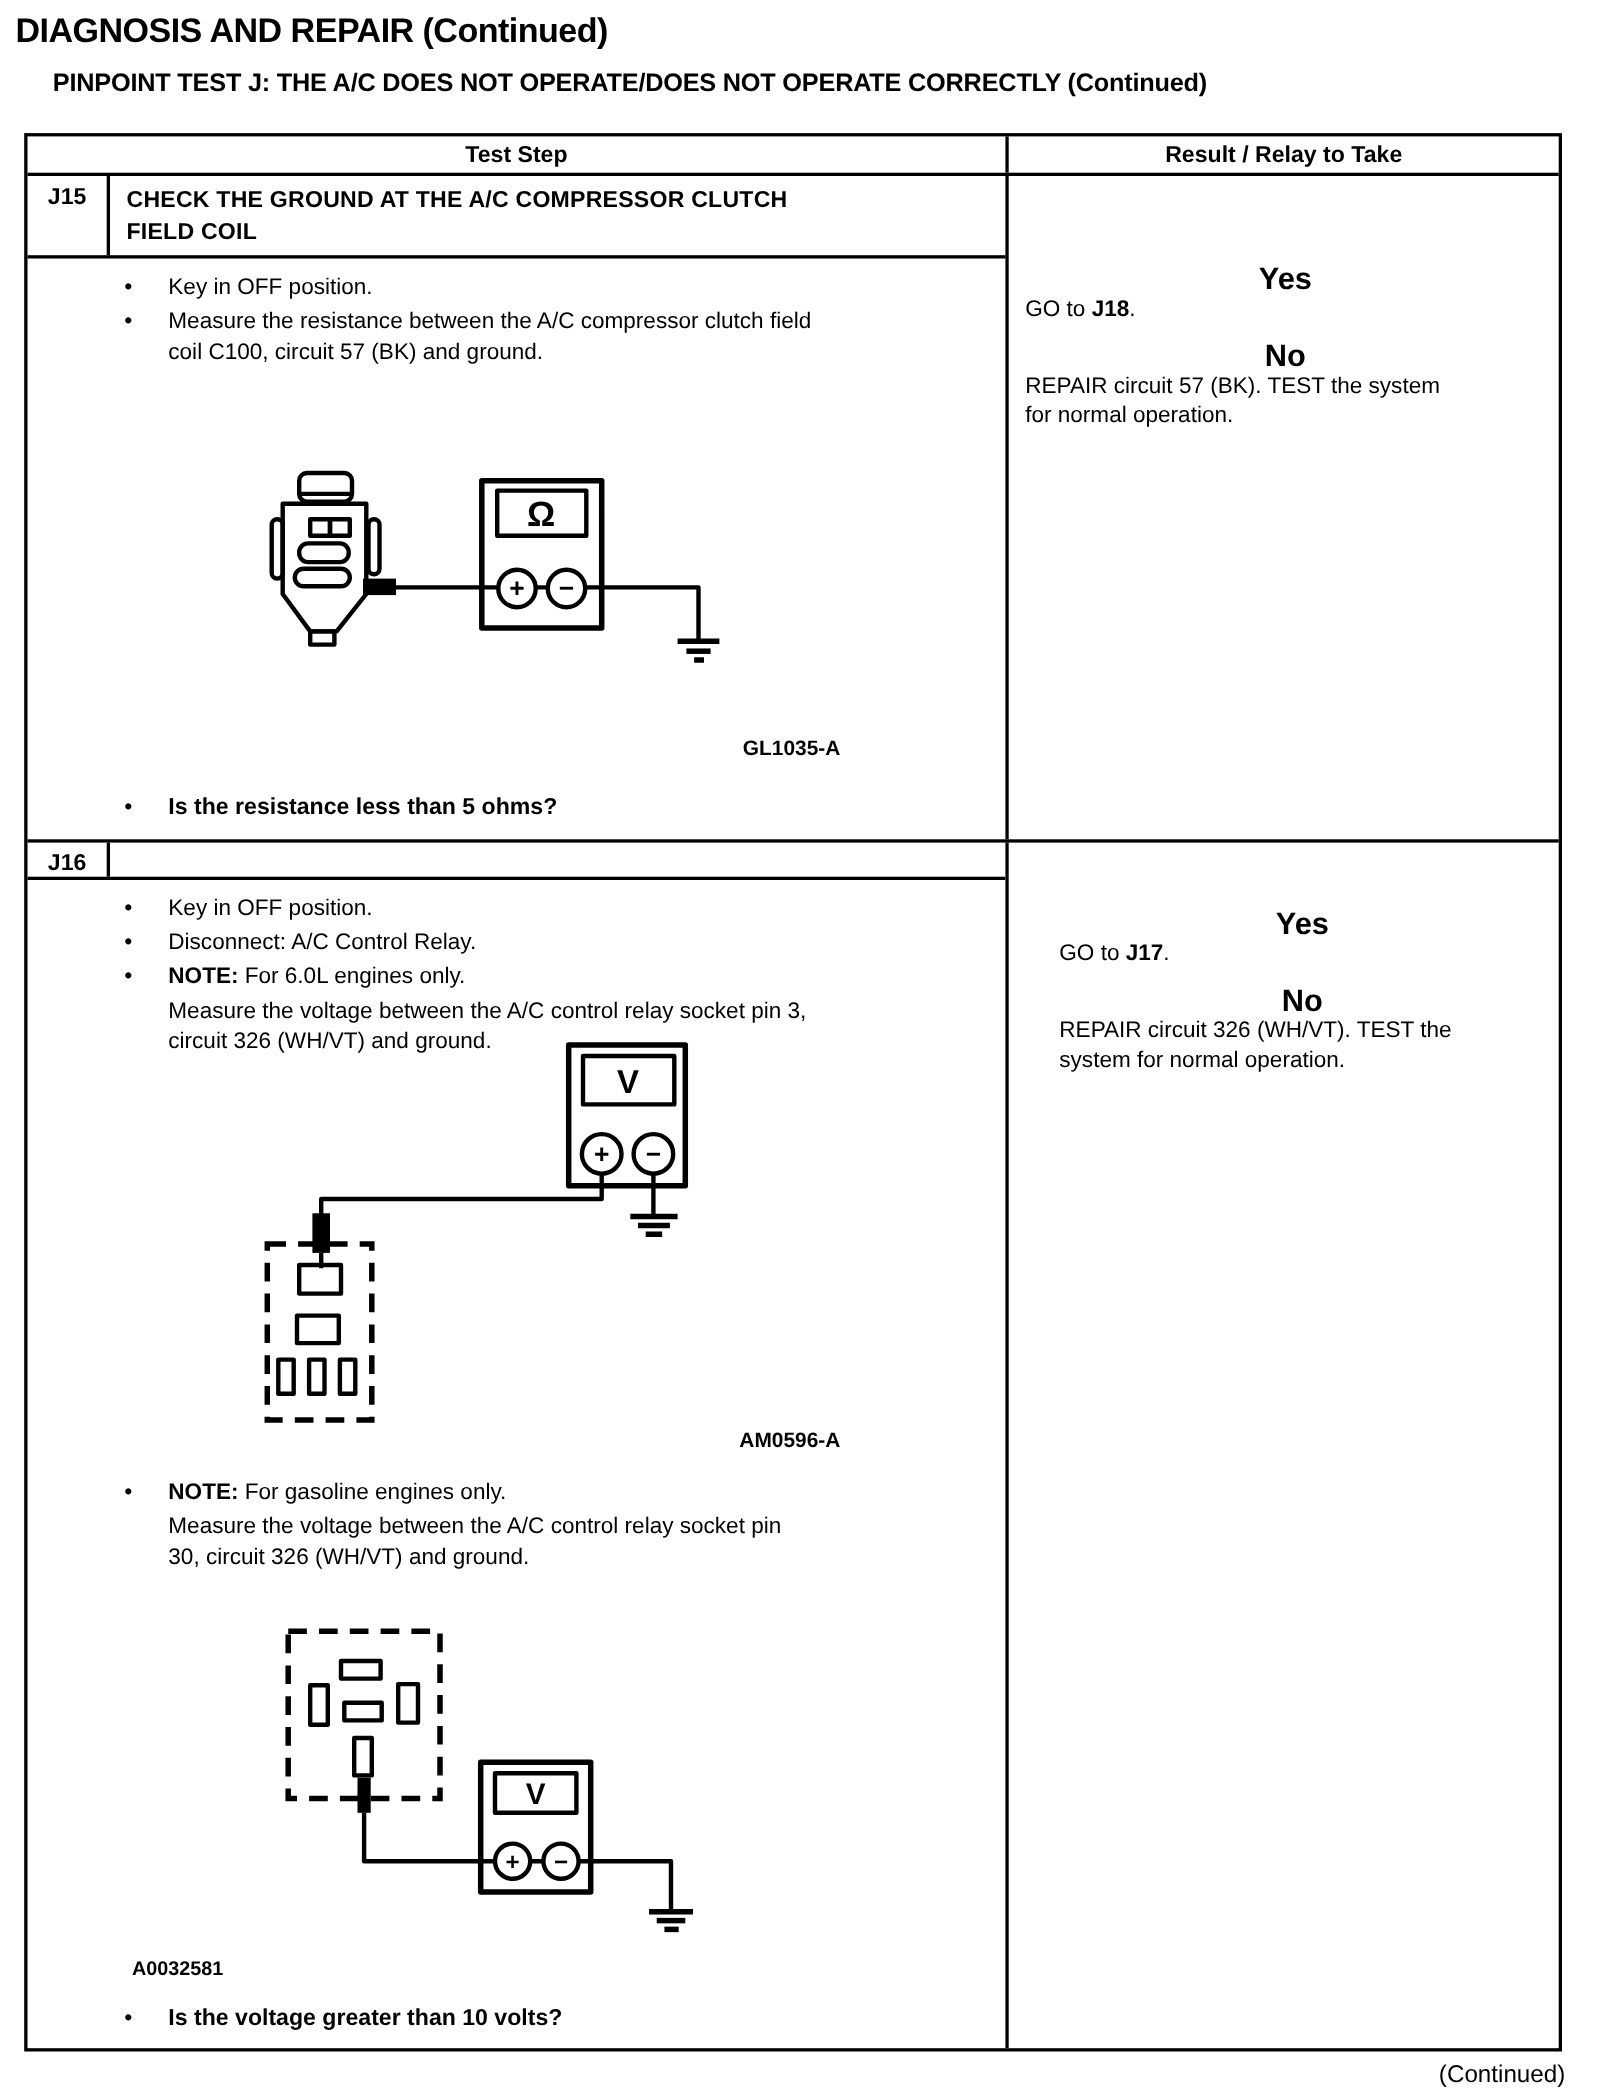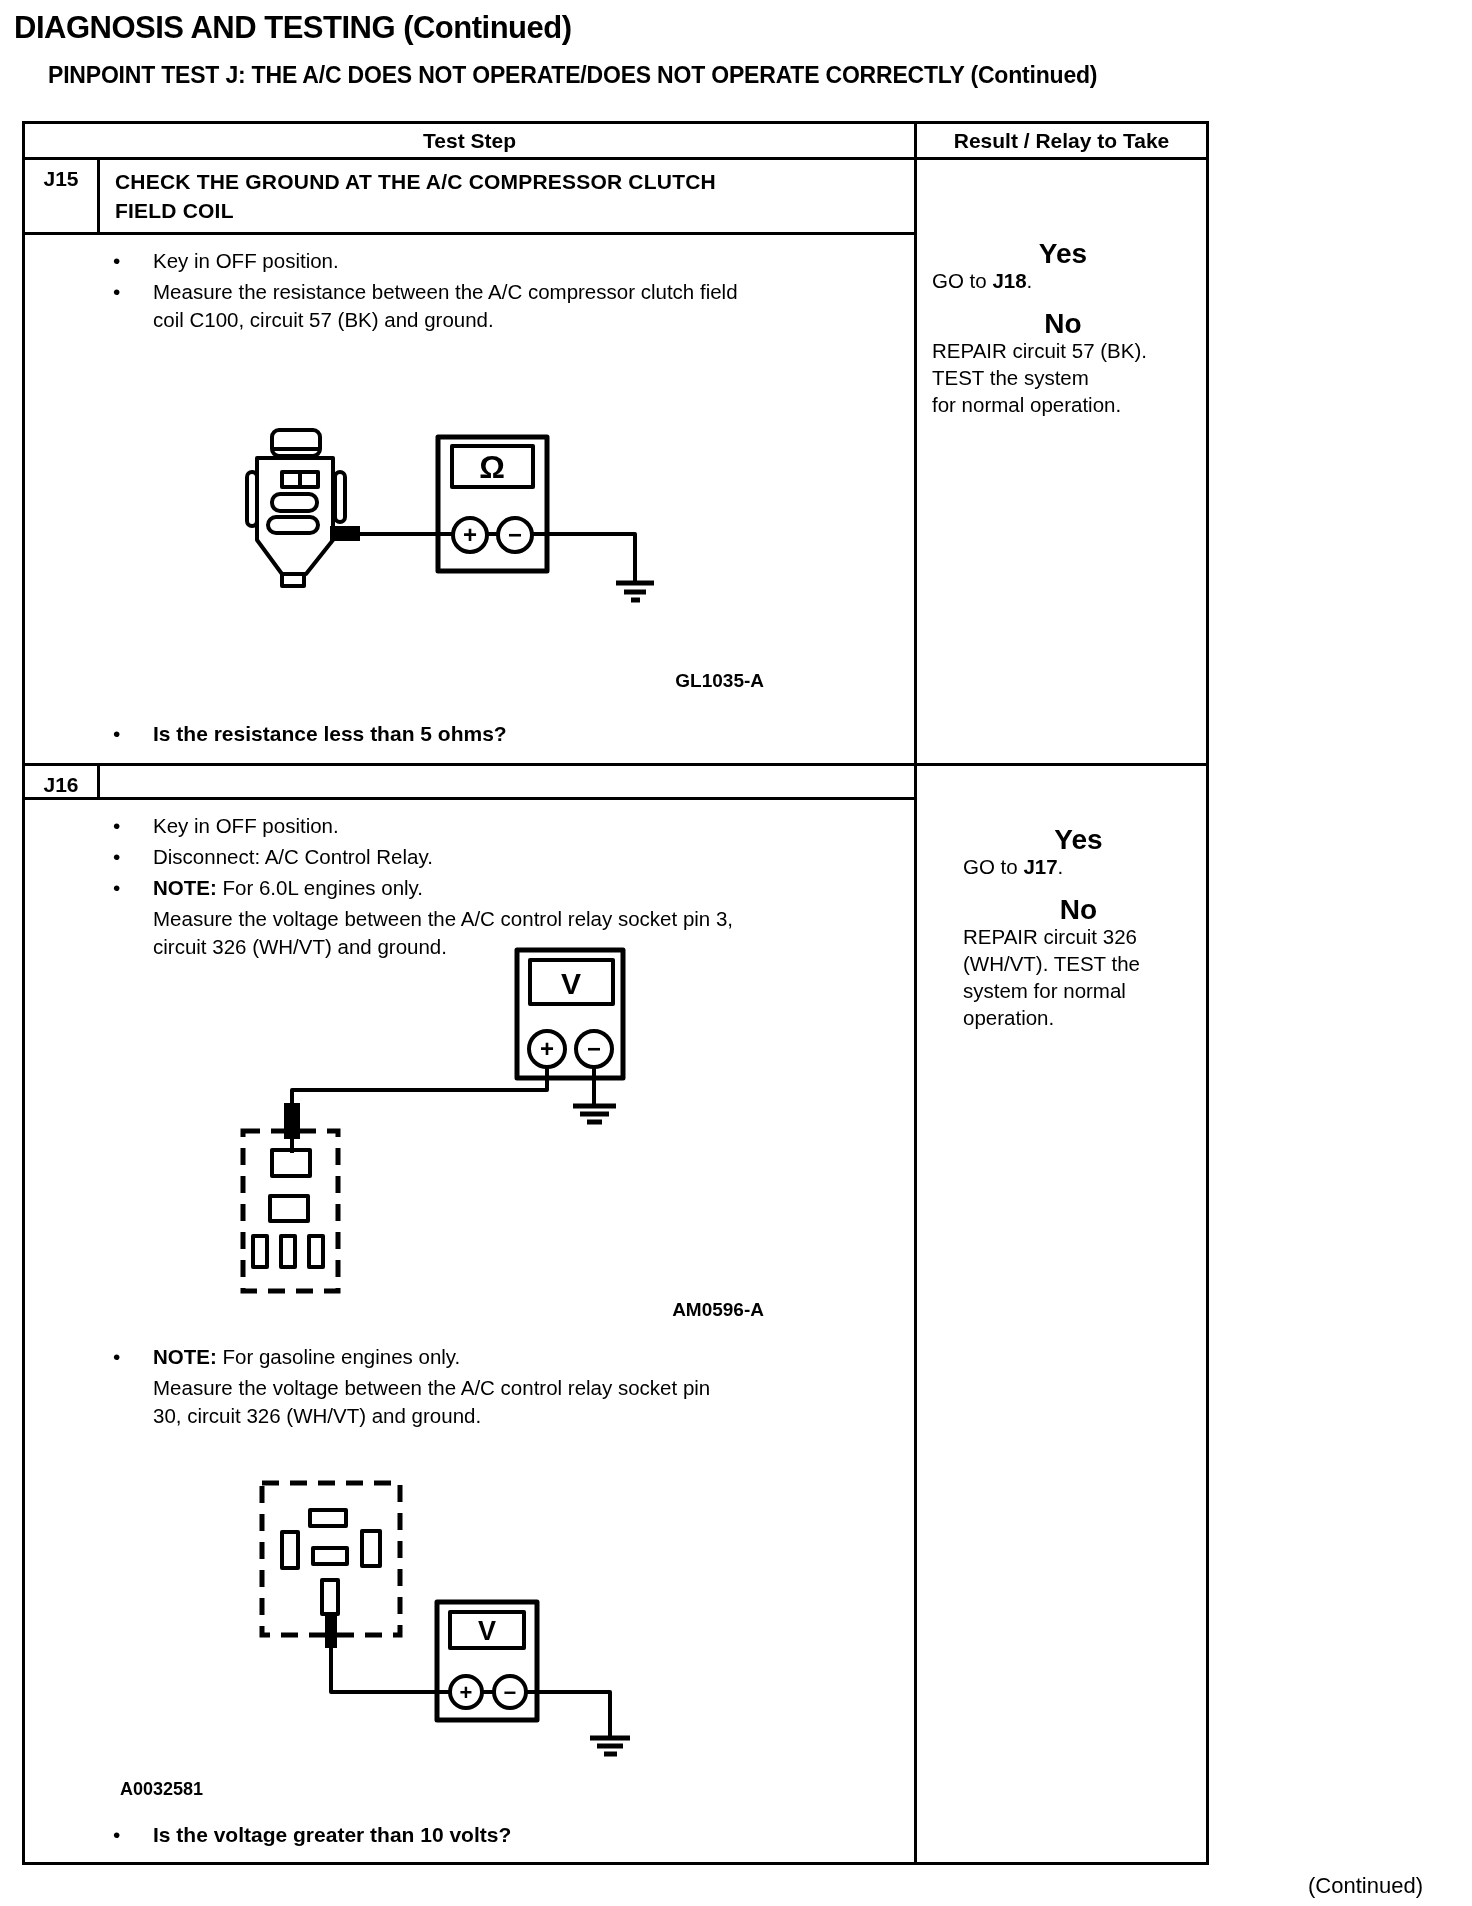--- a/index.html
+++ b/index.html
@@ -11,21 +11,21 @@
   }
   .doc-title {
     margin:10px 0 0 14px;
     font-size:31px; font-weight:bold; letter-spacing:-0.5px;
   }
   .doc-subtitle {
     margin:16px 0 8px 48px;
     font-size:23px; font-weight:bold; letter-spacing:-0.2px;
   }
   .pp-table {
-    margin-left:22px; width:1187px;
+    margin-left:22px; width:1398px;
     border:3px solid #000;
     margin-top:32px;
   }
   .thead { display:flex; border-bottom:3px solid #000; }
   .thead .th-left {
     width:892px; border-right:3px solid #000;
     text-align:center; font-weight:bold; font-size:21px; line-height:33px; height:33px;
   }
   .thead .th-right {
     flex:1; text-align:center; font-weight:bold; font-size:21px; line-height:33px; height:33px;
@@ -82,21 +82,21 @@
   svg .ln { stroke:#000; stroke-width:4; fill:none; stroke-linejoin:round; stroke-linecap:butt; }
   svg .ln5 { stroke:#000; stroke-width:5; fill:none; stroke-linejoin:round; }
   svg .wfill { fill:#fff; }
   svg .blk { fill:#000; stroke:none; }
   svg .dash { stroke:#000; stroke-width:5; fill:none; stroke-dasharray:17 11; }
   svg text { fill:#000; font-family:"Liberation Sans", sans-serif; font-weight:bold; }
 </style>
 </head>
 <body>
 
-<h1 class="doc-title">DIAGNOSIS AND TESTING (Continued)</h1>
+<h1 class="doc-title">DIAGNOSIS AND REPAIR (Continued)</h1>
 <h2 class="doc-subtitle">PINPOINT TEST J: THE A/C DOES NOT OPERATE/DOES NOT OPERATE CORRECTLY (Continued)</h2>
 
 <div class="pp-table">
 
   <div class="thead">
     <div class="th-left">Test Step</div>
     <div class="th-right">Result / Relay to Take</div>
   </div>
 
   <div class="trow j15">

